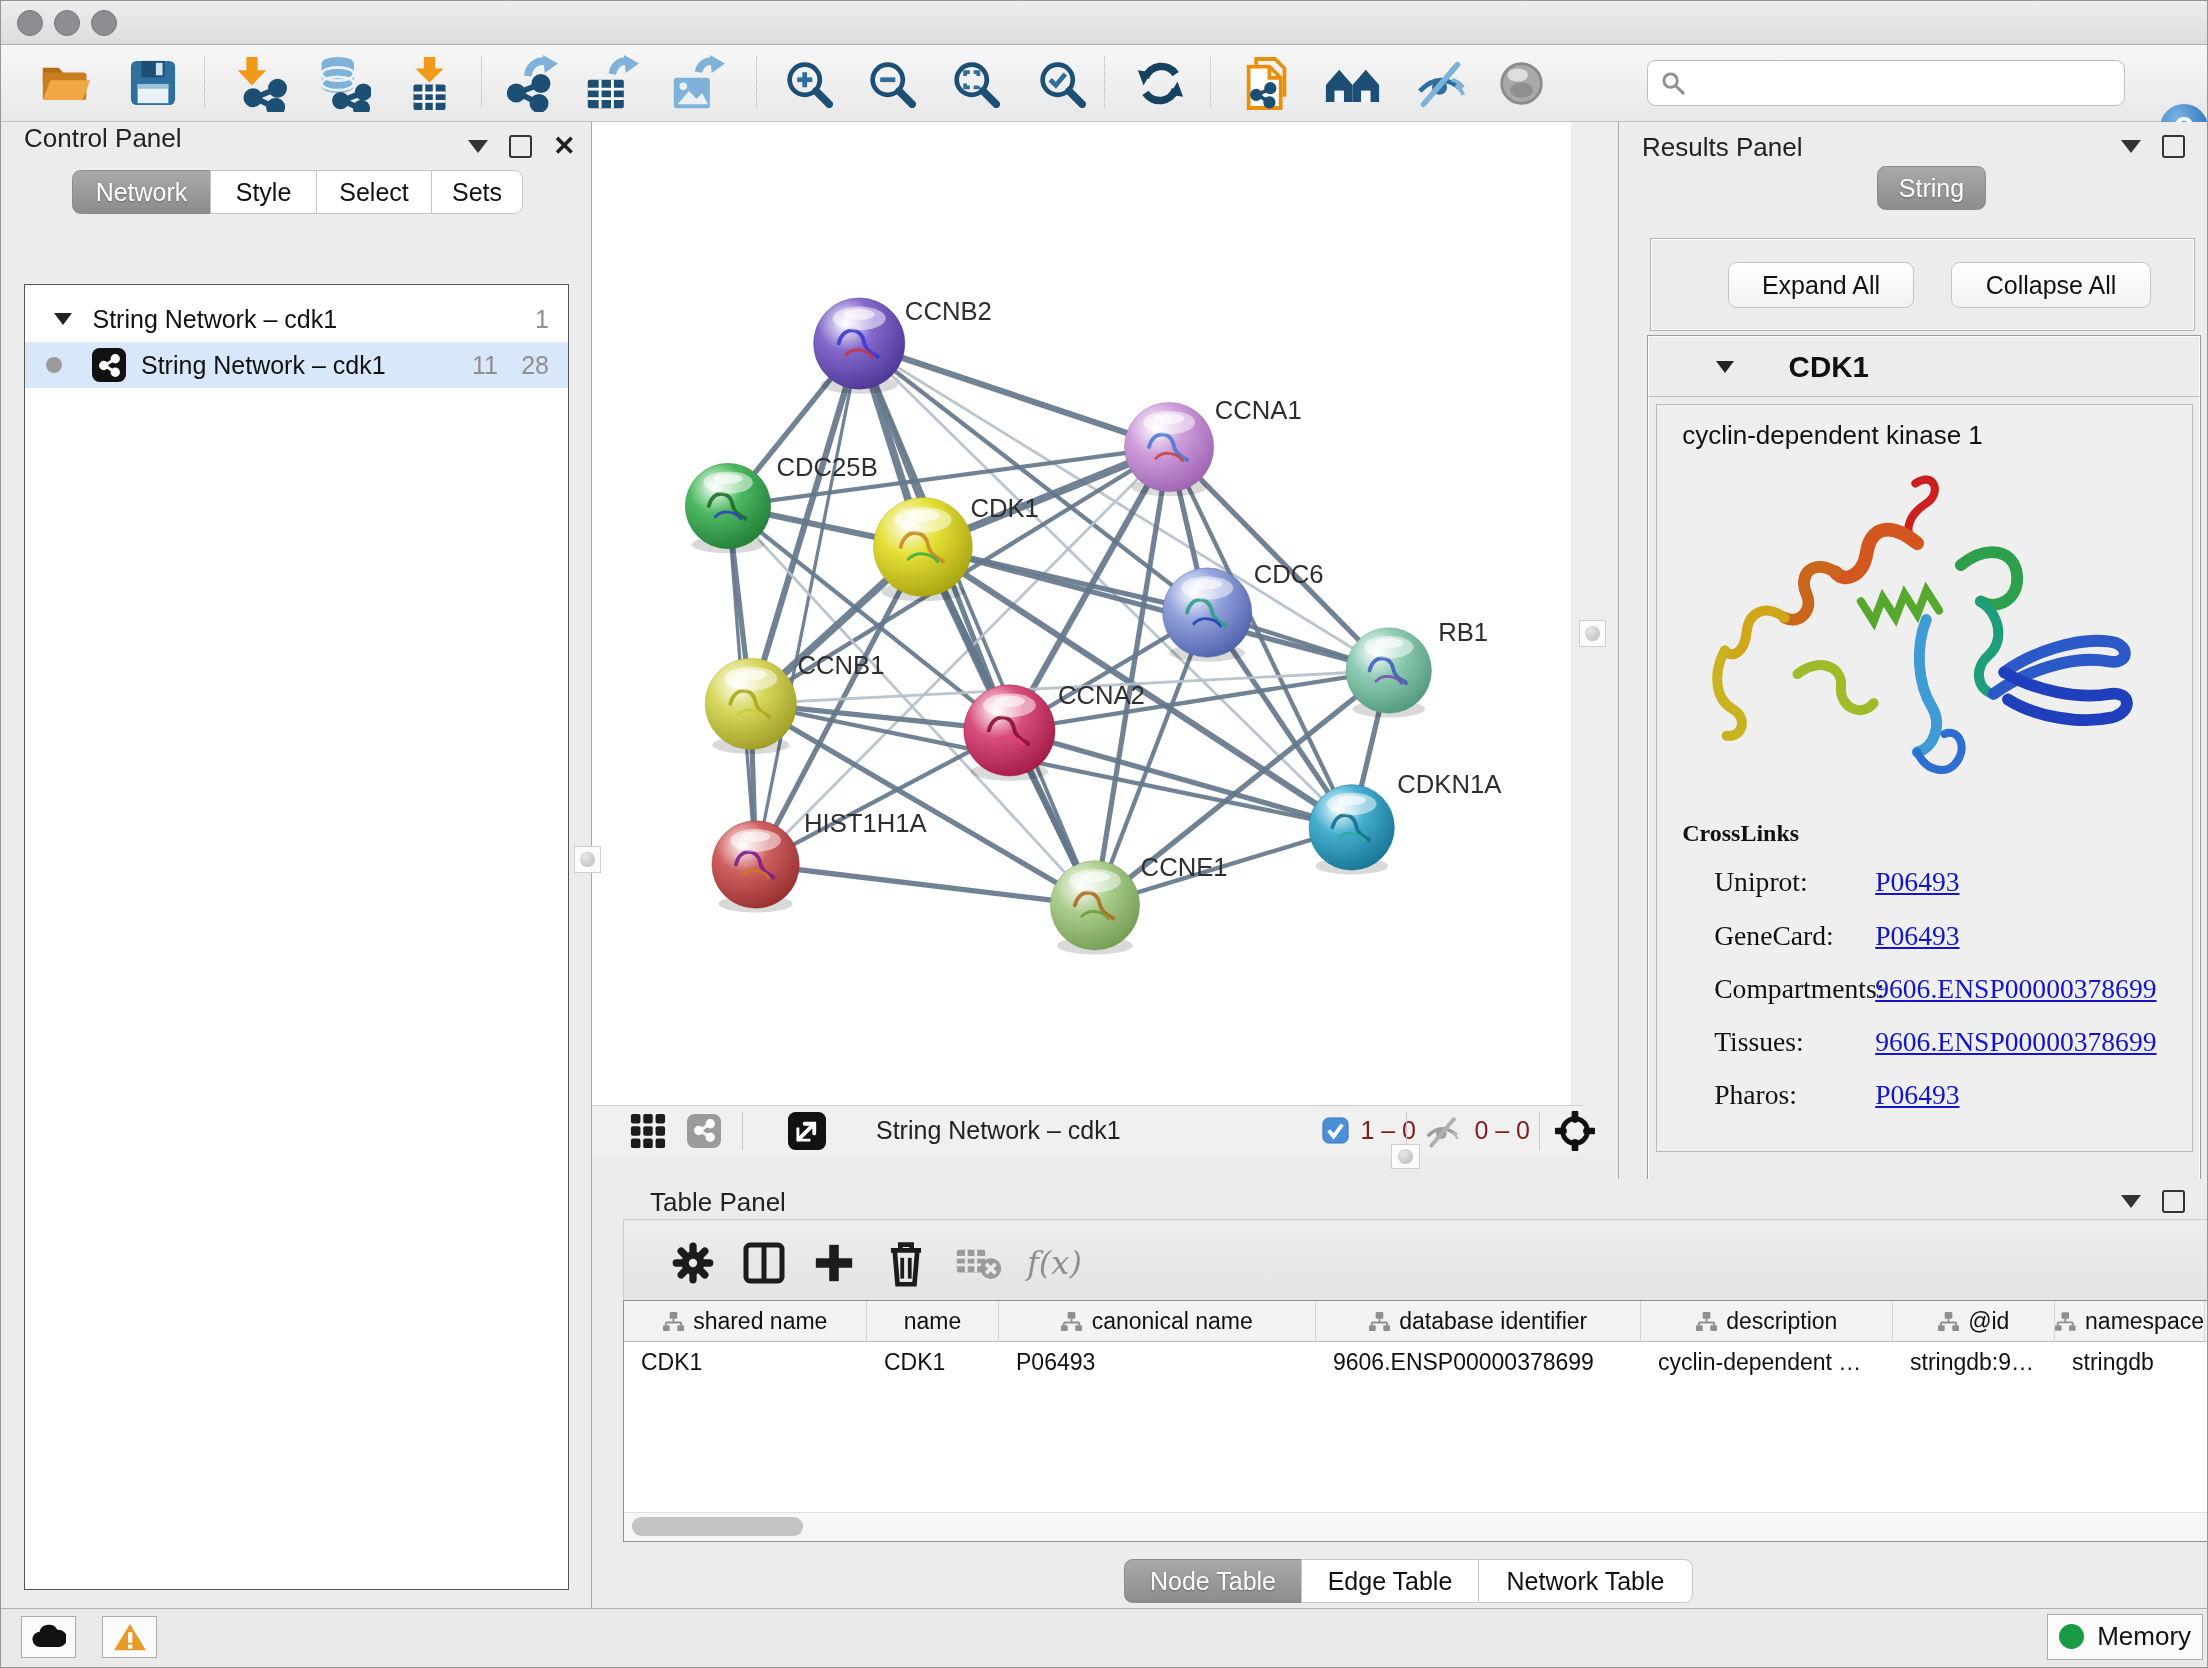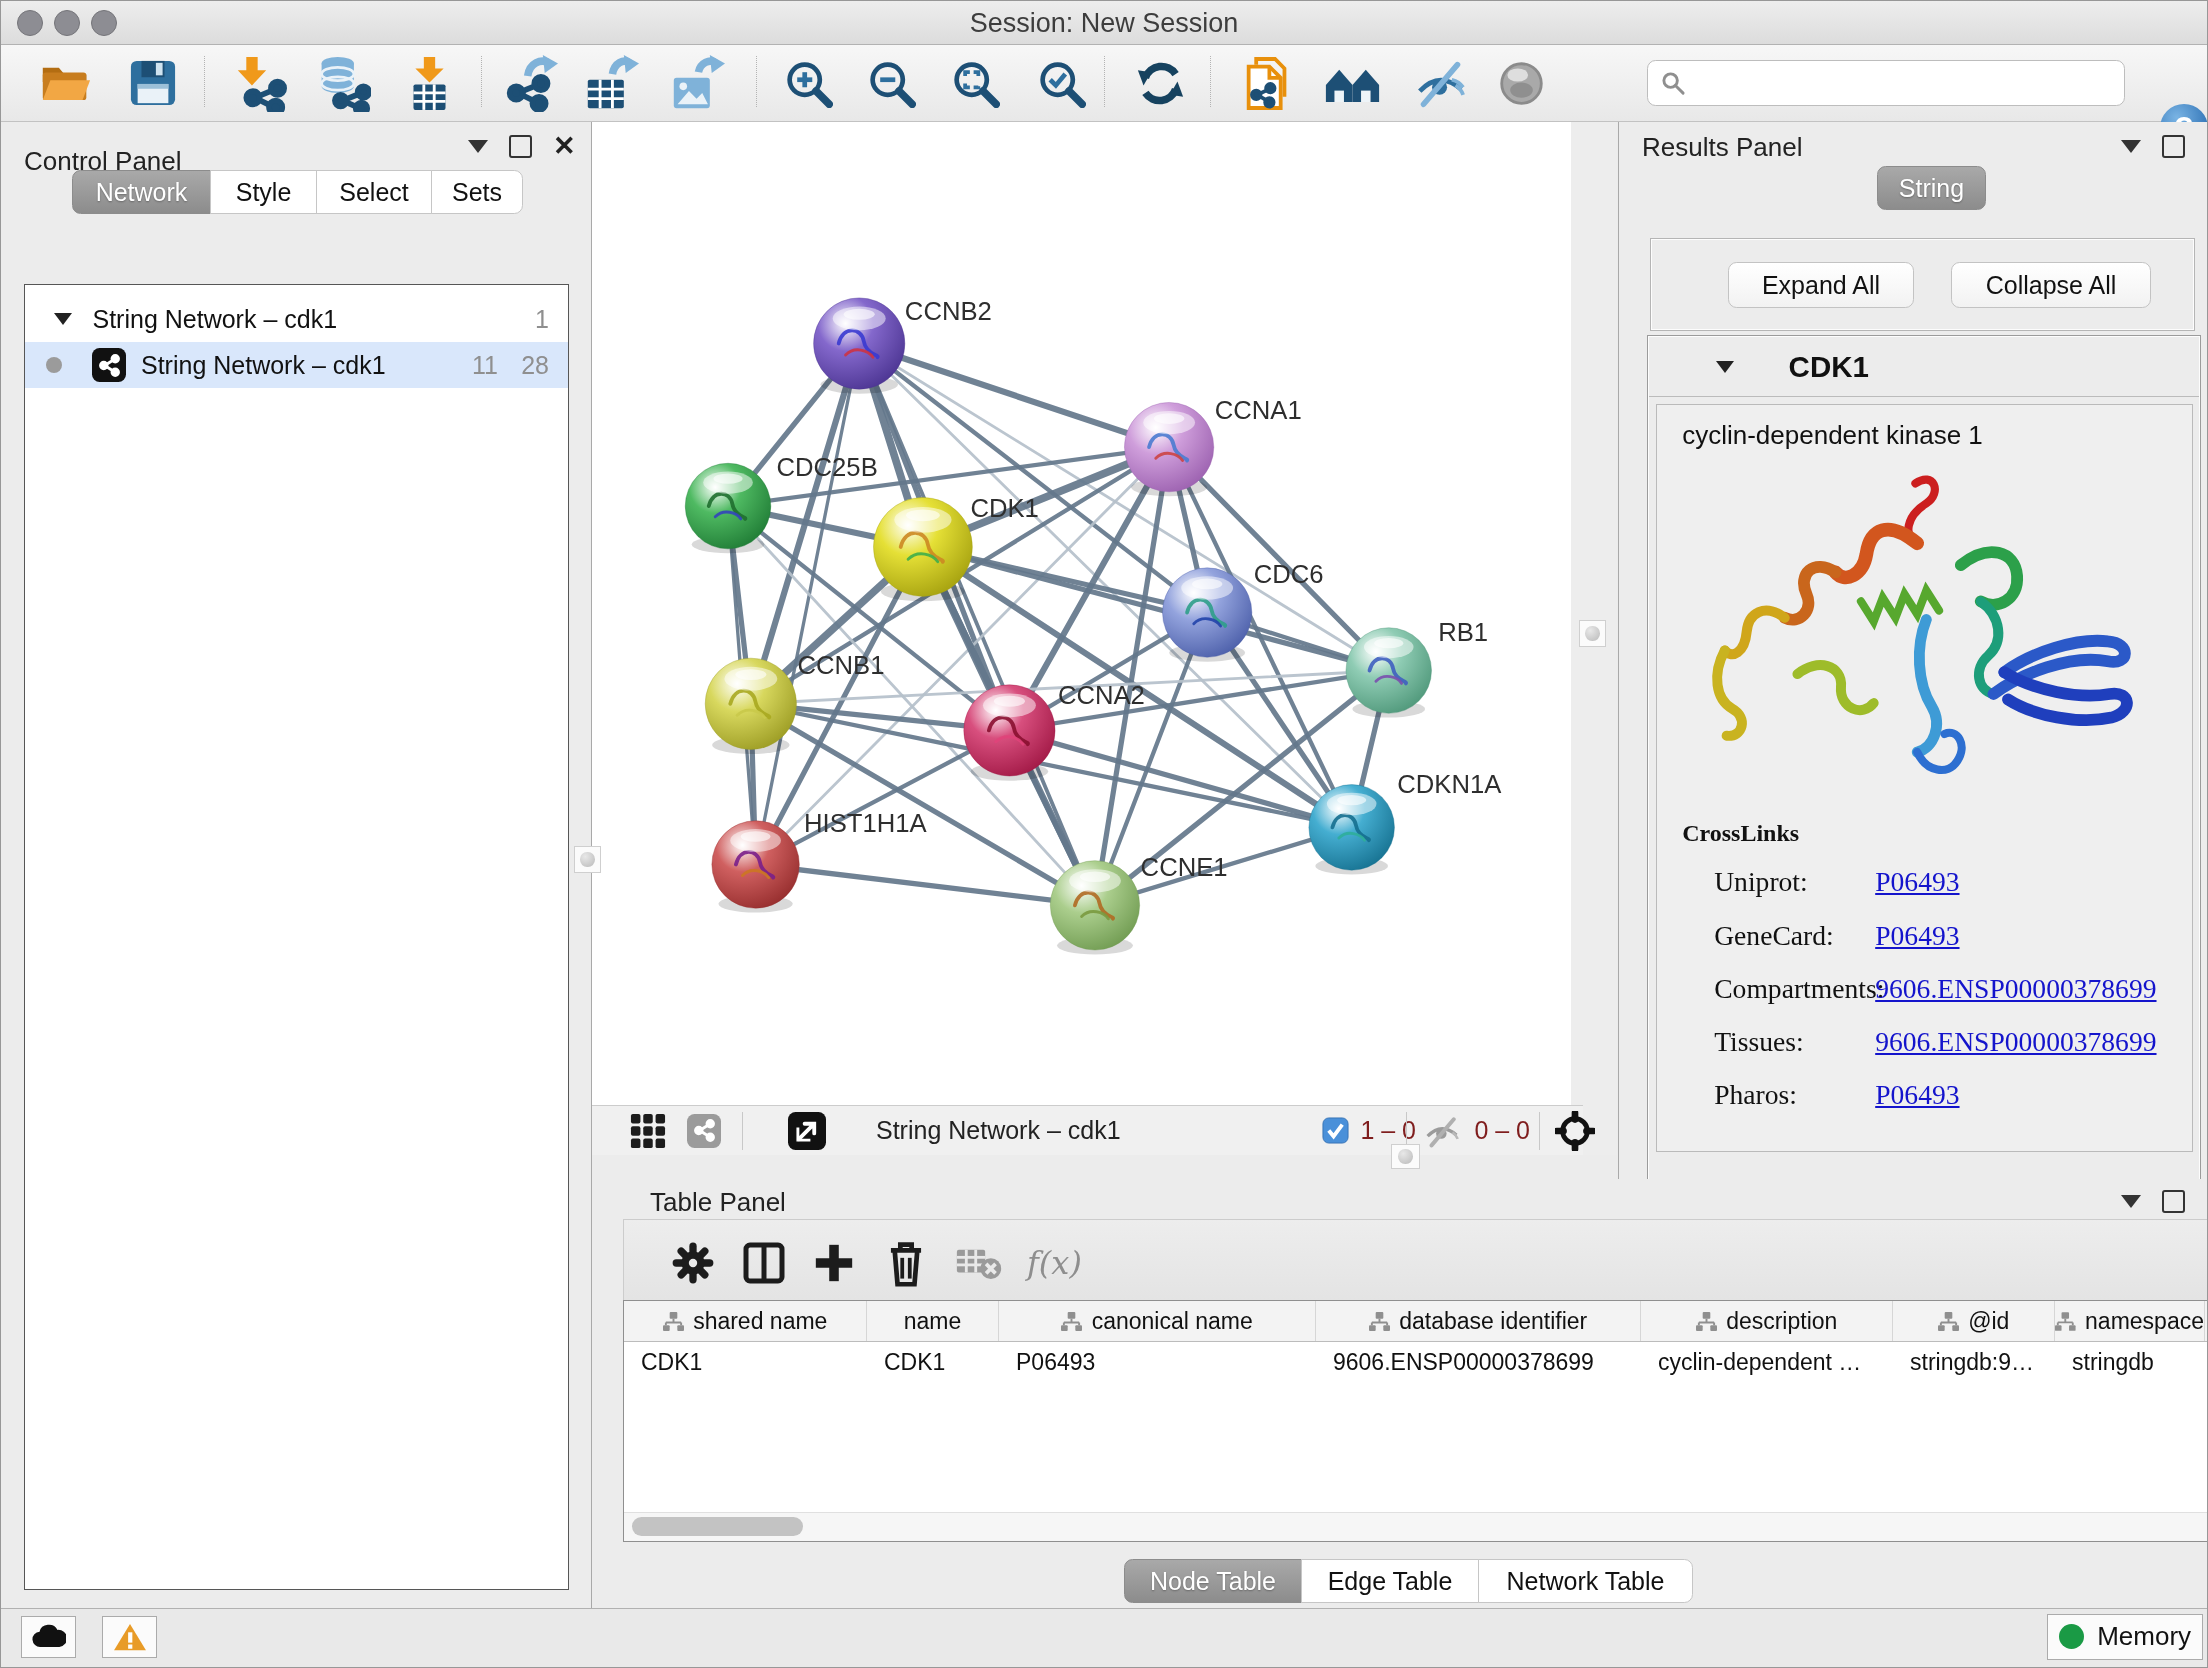--- a/index.html
+++ b/index.html
@@ -137,21 +137,20 @@
 </style>
 </head>
 <body>
 
 <div class="frame"></div>
 
 <div id="titlebar">
   <span class="tl" style="left:17px"></span>
   <span class="tl" style="left:54px"></span>
   <span class="tl" style="left:91px"></span>
-  <div id="win-title">Session: New Session</div>
 </div>
 
 <div id="toolbar">
   <button class="tb" style="left:35px">
     <svg width="53" height="46" viewBox="0 0 56 48">
       <path d="M4,8 h17 l6,7 h23 v8 H4 z" fill="#b36d12"></path>
       <rect x="4" y="13" width="46" height="29" rx="3" fill="#c87d1e"></rect>
       <path d="M12,21 h42 l-8,21 H4 z" fill="#f2a744"></path>
     </svg>
   </button>
@@ -328,21 +327,21 @@
     <svg width="25" height="25" viewBox="0 0 26 26" style="margin:0 7.6px 0 13.3px">
       <circle cx="10" cy="10" r="7" fill="none" stroke="#8f8f8f" stroke-width="3"></circle>
       <line x1="15" y1="15" x2="23" y2="23" stroke="#8f8f8f" stroke-width="3" stroke-linecap="round"></line>
     </svg>
     <input placeholder="" style="">
   </div>
   <button id="help-btn">?</button>
 </div>
 
 <div id="control-panel">
-  <div class="panel-title abs" style="left:24px;top:24px">Control Panel</div>
+  <div class="panel-title abs" style="left:24px;top:1px">Control Panel</div>
   <div class="panel-ctrls" style="left:468px;top:13.3px">
     <span class="p-tri"></span>
     <span class="p-sq"></span>
     <span class="p-x">✕</span>
   </div>
 
   <div class="seg" style="left:73px;top:48px">
     <span class="sel" style="width:137px">Network</span>
     <span style="width:105px">Style</span>
     <span style="width:114px">Select</span>

